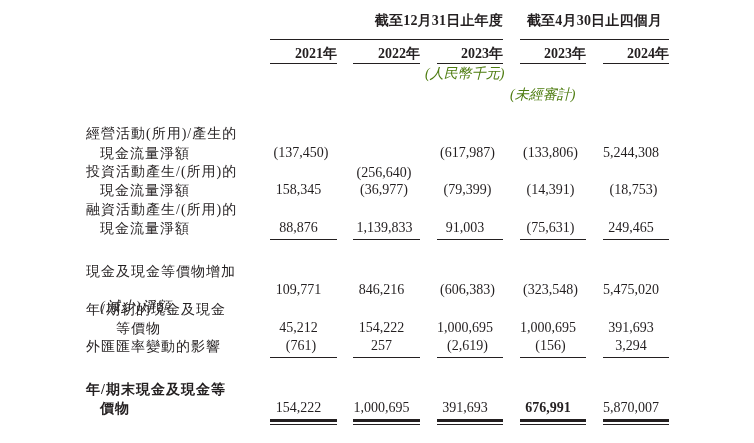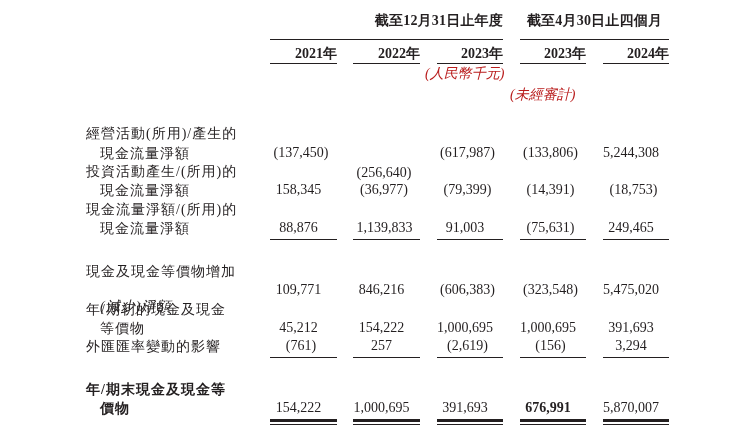--- a/index.html
+++ b/index.html
@@ -11,21 +11,21 @@
     .grp-head {
       position: absolute; top: 12px; font-size: 14px; font-weight: bold;
       text-align: center; white-space: nowrap; letter-spacing: 0.2px;
     }
     .grp-line { position: absolute; top: 39px; height: 0; border-top: 1.4px solid #231f20; }
     .col-head {
       position: absolute; top: 45px; font-size: 14px; font-weight: bold;
       text-align: right; white-space: nowrap;
     }
     .col-line { position: absolute; top: 63px; height: 0; border-top: 1.4px solid #231f20; }
-    .unit { position: absolute; font-size: 14px; font-style: italic; white-space: nowrap; color: #b91c1c; }
+    .unit { position: absolute; font-size: 14px; font-style: italic; white-space: nowrap; color: #4d7c0f; }
     .label { position: absolute; left: 86px; font-size: 14px; white-space: nowrap; letter-spacing: 1px; }
     .label.indent { left: 100px; }
     .label.bold { font-weight: bold; }
     .num { position: absolute; font-size: 14px; text-align: center; white-space: nowrap; }
     .uline { position: absolute; height: 0; border-top: 1.2px solid #231f20; }
     .dline { position: absolute; height: 2px; border-top: 3px solid #231f20; border-bottom: 1px solid #231f20; }
   </style>
 </head>
 <body>
 
@@ -57,21 +57,21 @@
 <div class="num" style="left:593px;width:76px;top:145px;">5,244,308</div>
 
 <div class="label" style="top:163px;">投資活動產生/(所用)的</div>
 <div class="label indent" style="top:182px;">現金流量淨額</div>
 <div class="num" style="left:260px;width:77px;top:182px;">158,345</div>
 <div class="num" style="left:343px;width:82px;top:182px;">(36,977)</div>
 <div class="num" style="left:427px;width:81px;top:182px;">(79,399)</div>
 <div class="num" style="left:510px;width:81px;top:182px;">(14,391)</div>
 <div class="num" style="left:593px;width:81px;top:182px;">(18,753)</div>
 
-<div class="label" style="top:201px;">現金流量淨額/(所用)的</div>
+<div class="label" style="top:201px;">融資活動產生/(所用)的</div>
 <div class="label indent" style="top:220px;">現金流量淨額</div>
 <div class="num" style="left:260px;width:77px;top:220px;">88,876</div>
 <div class="num" style="left:346px;width:77px;top:220px;">1,139,833</div>
 <div class="num" style="left:427px;width:76px;top:220px;">91,003</div>
 <div class="num" style="left:510px;width:81px;top:220px;">(75,631)</div>
 <div class="num" style="left:593px;width:76px;top:220px;">249,465</div>
 <div class="uline" style="left:270px;width:67px;top:239px;"></div>
 <div class="uline" style="left:353px;width:67px;top:239px;"></div>
 <div class="uline" style="left:437px;width:66px;top:239px;"></div>
 <div class="uline" style="left:520px;width:66px;top:239px;"></div>
@@ -79,21 +79,21 @@
 
 <div class="label" style="top:263px;">現金及現金等價物增加</div>
 <div class="label indent" style="top:298px;font-style:italic;">(減少)淨額</div>
 <div class="num" style="left:260px;width:77px;top:282px;">109,771</div>
 <div class="num" style="left:343px;width:77px;top:282px;">846,216</div>
 <div class="num" style="left:427px;width:81px;top:282px;">(606,383)</div>
 <div class="num" style="left:510px;width:81px;top:282px;">(323,548)</div>
 <div class="num" style="left:593px;width:76px;top:282px;">5,475,020</div>
 
 <div class="label" style="top:301px;">年/期初的現金及現金</div>
-<div class="label indent" style="top:320px;">等價物</div>
+<div class="label indent" style="top:320px;margin-left:16px;">等價物</div>
 <div class="num" style="left:260px;width:77px;top:320px;">45,212</div>
 <div class="num" style="left:343px;width:77px;top:320px;">154,222</div>
 <div class="num" style="left:427px;width:76px;top:320px;">1,000,695</div>
 <div class="num" style="left:510px;width:76px;top:320px;">1,000,695</div>
 <div class="num" style="left:593px;width:76px;top:320px;">391,693</div>
 
 <div class="label" style="top:338px;">外匯匯率變動的影響</div>
 <div class="num" style="left:260px;width:82px;top:338px;">(761)</div>
 <div class="num" style="left:343px;width:77px;top:338px;">257</div>
 <div class="num" style="left:427px;width:81px;top:338px;">(2,619)</div>

